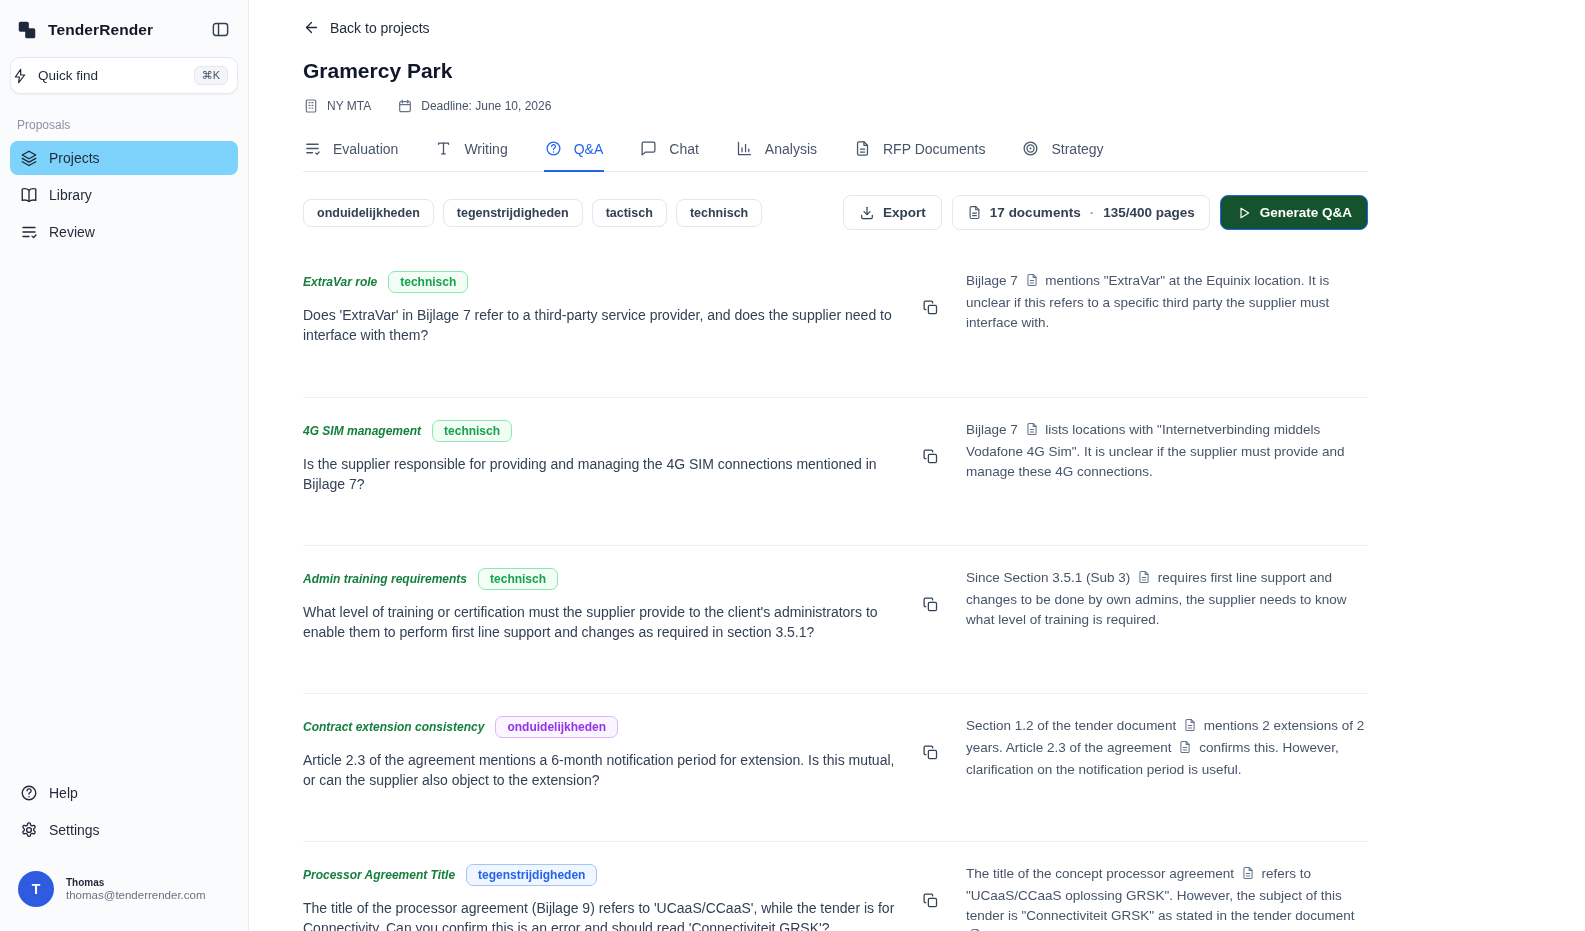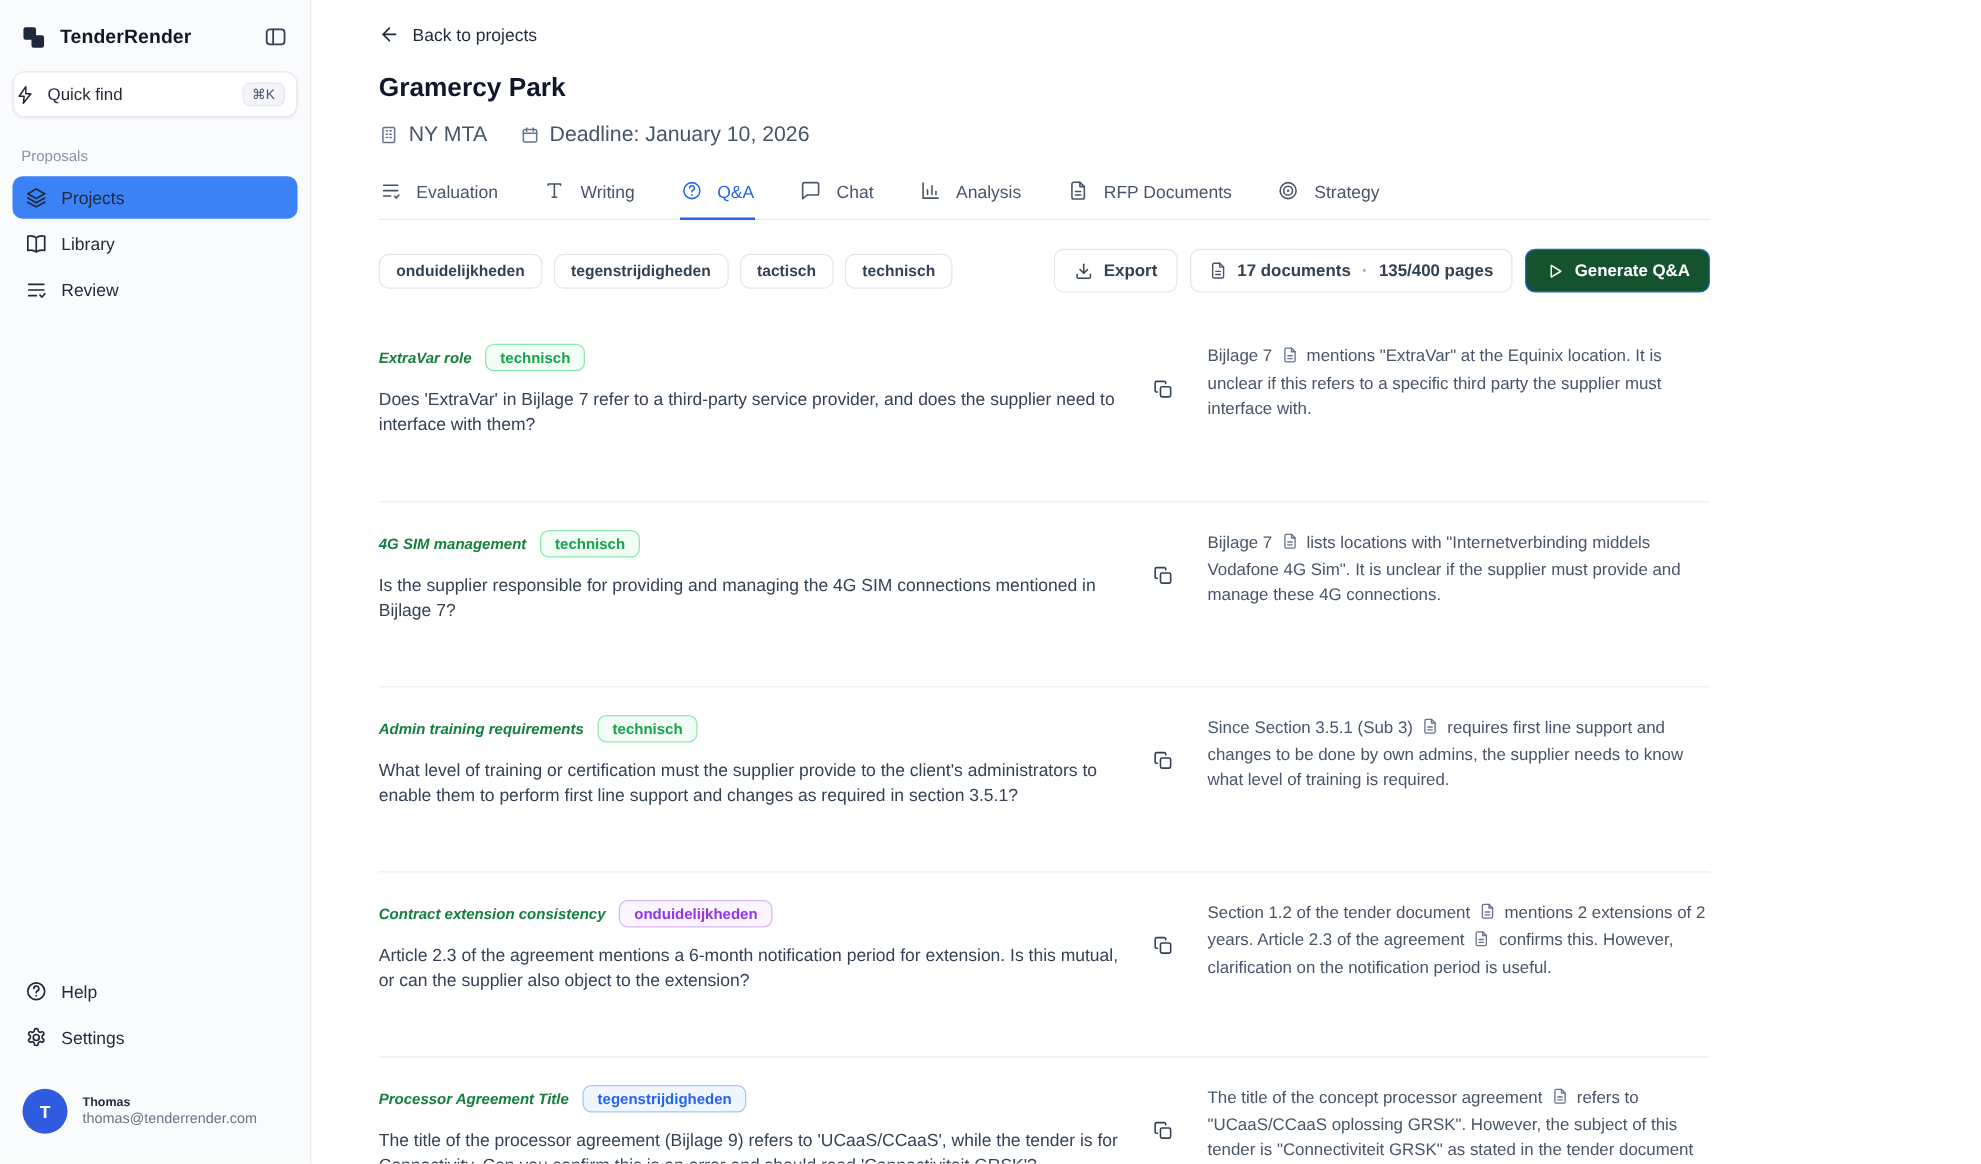--- a/index.html
+++ b/index.html
@@ -21,37 +21,37 @@
   .quick-find .icn svg { width:16px; height:16px; }
   .quick-find kbd { margin-left:auto; background:#f3f5f8; border:1px solid #e5e8ee; border-radius:6px;
     padding:2px 7px; font-size:11px; color:#475569; font-family:inherit; }
   .sb-section { margin:24px 7px 9px; font-size:12px; color:#8a94a6; }
   .sb-nav, .sb-footer { display:flex; flex-direction:column; gap:3px; }
   .sb-item { display:flex; align-items:center; gap:11px; padding:8px 10px; border-radius:8px;
     font-size:14px; color:#1f2937; background:none; border:none; cursor:pointer; font-family:inherit;
     text-align:left; width:100%; font-weight:500; }
   .sb-item .icn { display:flex; color:#1f2937; }
   .sb-item .icn svg { width:18px; height:18px; }
-  .sb-item.active { background:#3b82f6; }
+  .sb-item.active { background:#7dd3fc; }
   .sb-footer { margin-top:auto; }
   .sb-user { display:flex; align-items:center; gap:12px; margin-top:20px; padding:4px 8px; cursor:pointer; }
   .avatar { width:36px; height:36px; border-radius:50%; background:#2f5be0; color:#fff; font-size:14px;
     font-weight:600; display:flex; align-items:center; justify-content:center; }
   .user-meta { display:flex; flex-direction:column; gap:1px; }
   .user-name { font-size:10px; font-weight:600; color:#1f2937; }
   .user-email { font-size:11.5px; color:#6b7280; }
 
   
   .main { flex:1; position:relative; padding:0 65px 0 54px; overflow:hidden; }
   .back { display:flex; align-items:center; gap:10px; margin-top:19px; background:none; border:none;
     cursor:pointer; font-family:inherit; font-size:14px; font-weight:500; color:#1f2937; padding:0; }
   .back svg { width:17px; height:17px; }
   h1 { margin-top:23px; font-size:21px; font-weight:700; color:#0f172a; }
   .meta { display:flex; align-items:center; gap:26px; margin-top:15px; }
-  .meta-item { display:flex; align-items:center; gap:8px; font-size:17px; color:#475569; }
+  .meta-item { display:flex; align-items:center; gap:8px; font-size:12px; color:#475569; }
   .meta-item svg { width:16px; height:16px; color:#64748b; }
 
   .tabs { display:flex; gap:35px; margin-top:26px; border-bottom:1px solid #e8ebf0; }
   .tab { display:flex; align-items:center; gap:12px; padding:0 1px 13px; background:none; border:none;
     border-bottom:2px solid transparent; margin-bottom:-1px; cursor:pointer; font-family:inherit;
     font-size:14px; font-weight:500; color:#475569; }
   .tab svg { width:17px; height:17px; }
   .tab.active { color:#2563eb; border-bottom-color:#2563eb; }
 
   .toolbar { display:flex; align-items:center; justify-content:space-between; margin-top:23px; }
@@ -209,21 +209,21 @@
       </span>
       <span class="meta-item">
         <span class="icn">
             <svg viewBox="0 0 24 24">
               <rect x="4" y="5.5" width="16" height="15" rx="2"></rect>
               <line x1="8" y1="3.5" x2="8" y2="7.5"></line>
               <line x1="16" y1="3.5" x2="16" y2="7.5"></line>
               <line x1="4" y1="10" x2="20" y2="10"></line>
             </svg>
           </span>
-        <span>Deadline: January 10, 2026</span>
+        <span>Deadline: June 10, 2026</span>
       </span>
     </div>
 
     <div class="tabs">
         <button class="tab">
           <span class="icn">
             <svg viewBox="0 0 24 24">
               <line x1="4" y1="6" x2="20" y2="6"></line>
               <line x1="4" y1="12" x2="20" y2="12"></line>
               <line x1="4" y1="18" x2="12" y2="18"></line>

